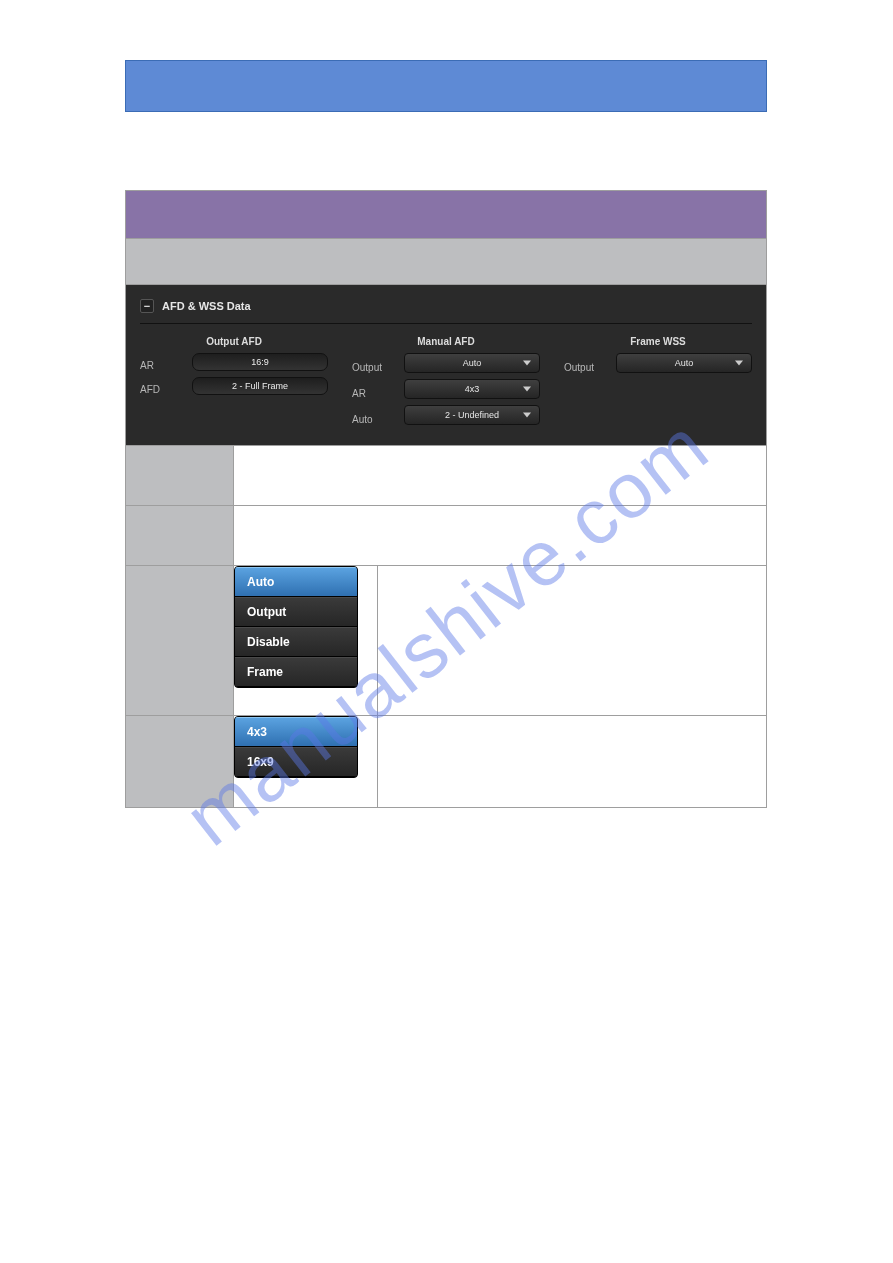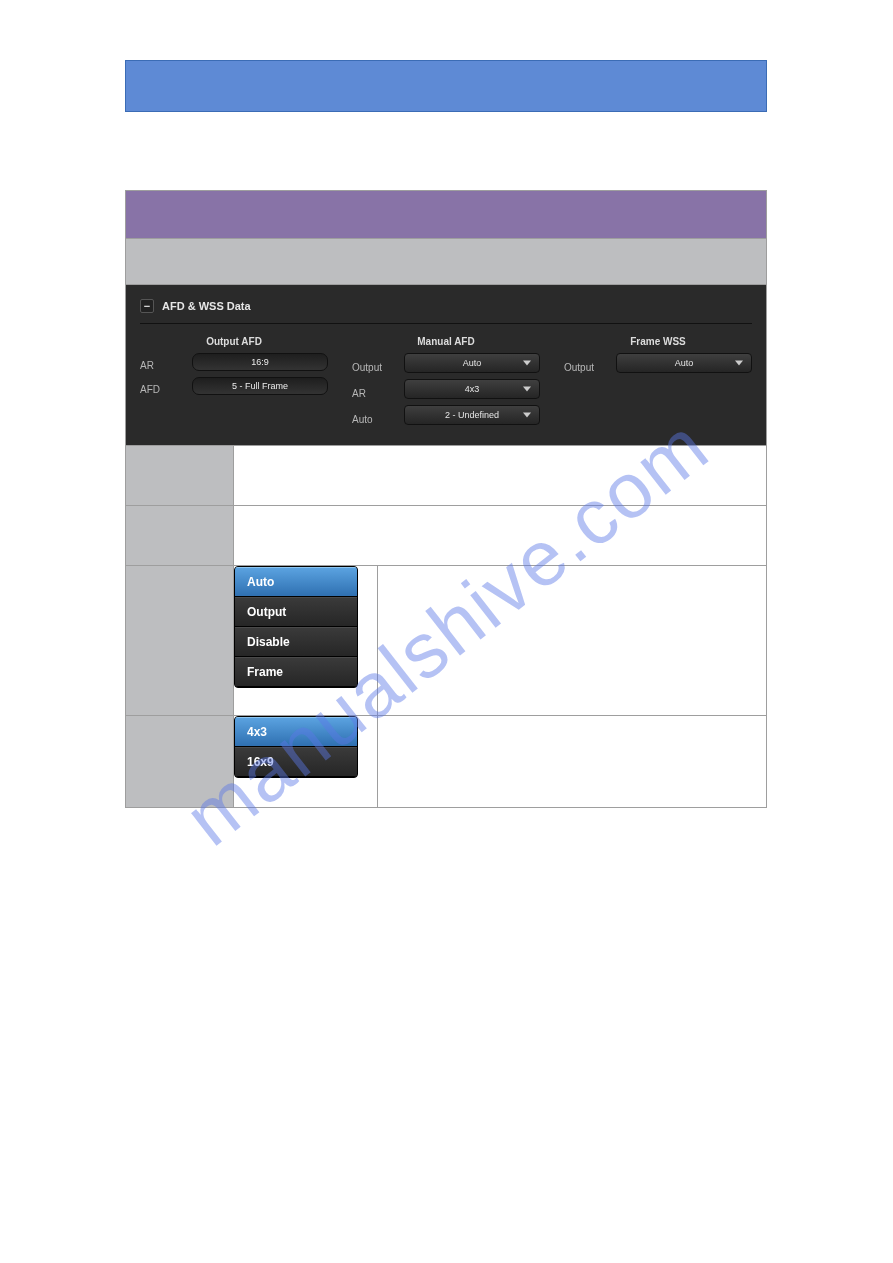--- a/index.html
+++ b/index.html
@@ -128,21 +128,21 @@
           <div class="panel-body">
 
             <div class="col">
               <div class="col-hdr">Output AFD</div>
               <div class="row-line">
                 <div class="row-label">AR</div>
                 <div class="val-display">16:9</div>
               </div>
               <div class="row-line">
                 <div class="row-label">AFD</div>
-                <div class="val-display">5 - Full Frame</div>
+                <div class="val-display">2 - Full Frame</div>
               </div>
             </div>
 
             <div class="col">
               <div class="col-hdr">Manual AFD</div>
               <div class="row-line">
                 <div class="row-label">Output</div>
                 <div class="dropdown">
                       <span>Auto</span>
                     </div>

